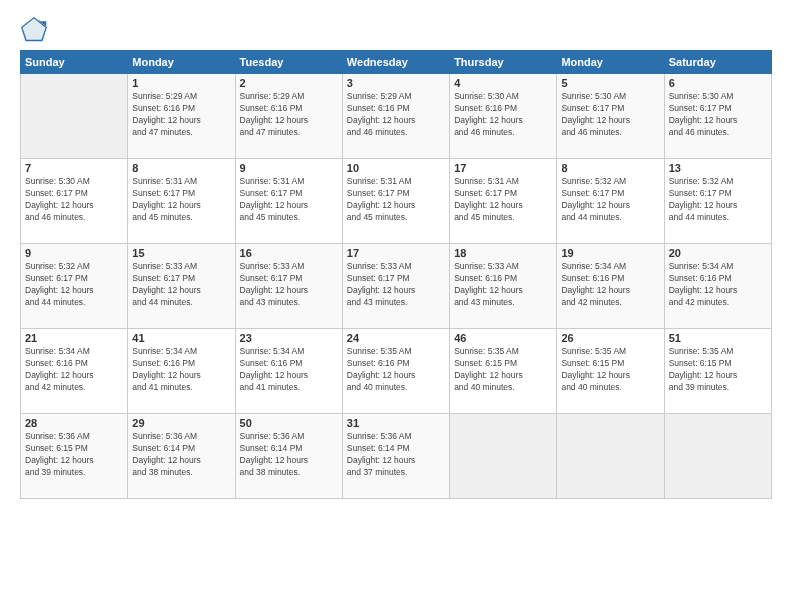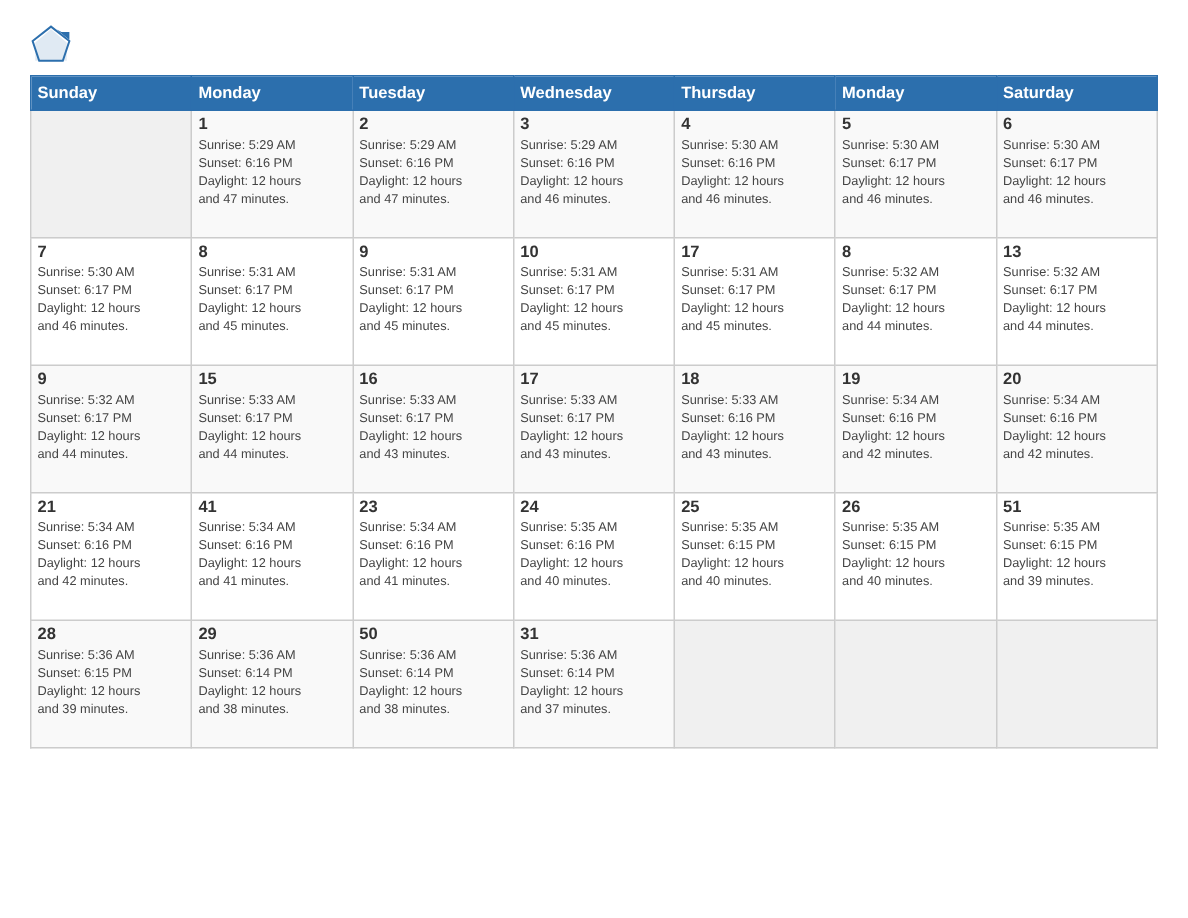--- a/index.html
+++ b/index.html
@@ -308,21 +308,21 @@
 and 41 minutes.</div>
           </td>
           <td>
             <span class="day-number">24</span>
             <div class="day-info" style="white-space: pre-line;">Sunrise: 5:35 AM
 Sunset: 6:16 PM
 Daylight: 12 hours
 and 40 minutes.</div>
           </td>
           <td>
-            <span class="day-number">25</span>
+            <span class="day-number">46</span>
             <div class="day-info" style="white-space: pre-line;">Sunrise: 5:35 AM
 Sunset: 6:15 PM
 Daylight: 12 hours
 and 40 minutes.</div>
           </td>
           <td>
             <span class="day-number">26</span>
             <div class="day-info" style="white-space: pre-line;">Sunrise: 5:35 AM
 Sunset: 6:15 PM
 Daylight: 12 hours

